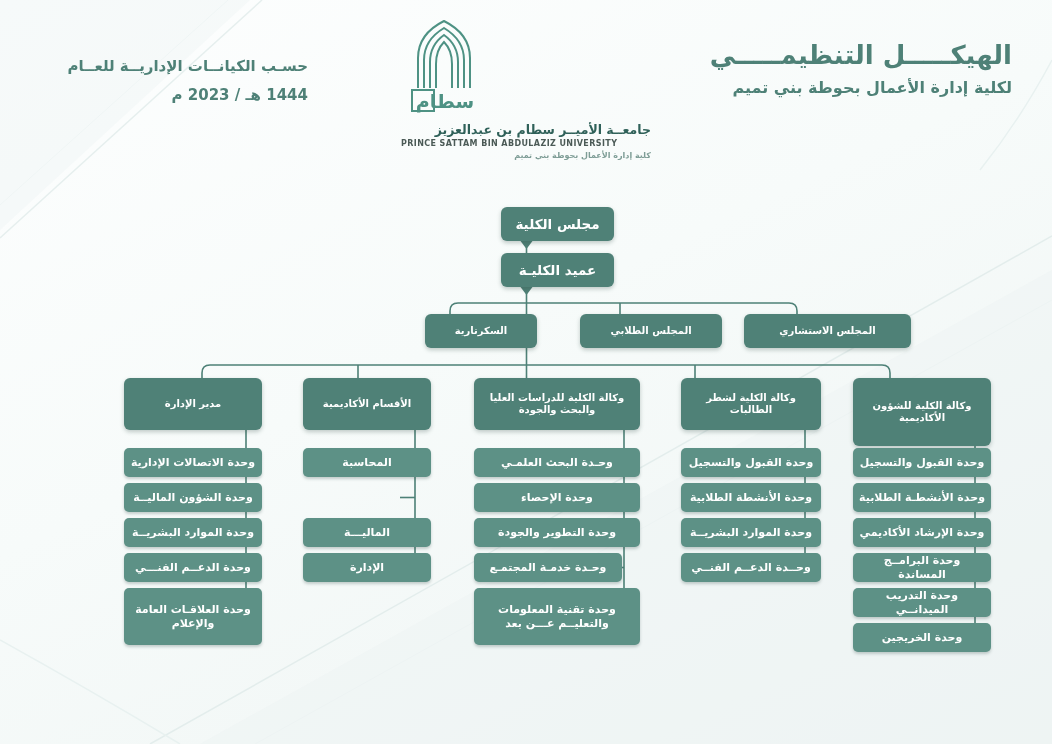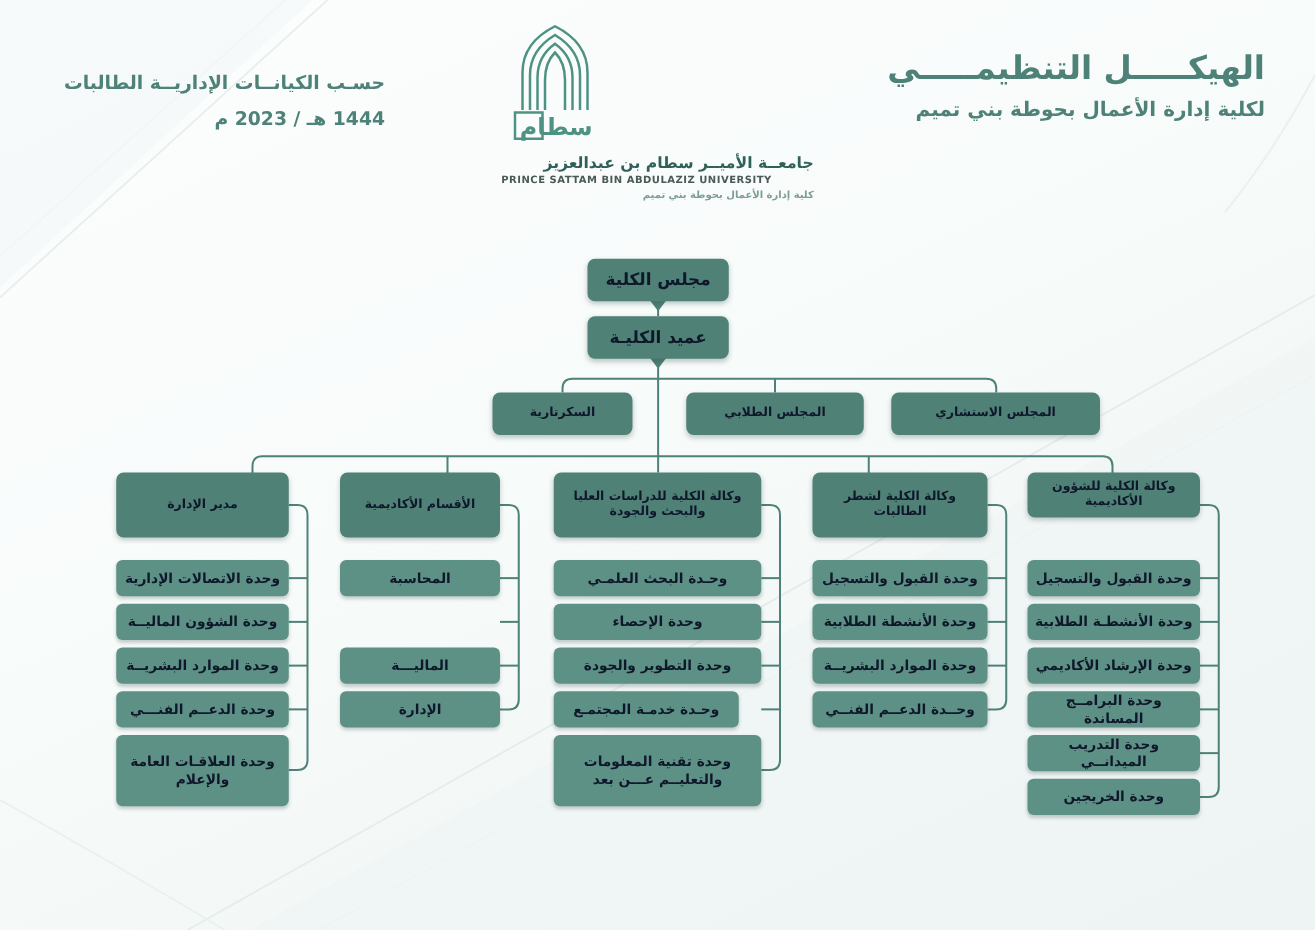--- a/index.html
+++ b/index.html
@@ -11,23 +11,23 @@
   .hdr-note{position:absolute;z-index:2;left:36px;top:52px;width:272px;text-align:right;
     direction:rtl;color:#4E8177;font-weight:bold;font-size:15px;line-height:1.9;}
   .hdr-title{position:absolute;z-index:2;right:40px;top:40px;text-align:right;direction:rtl;color:#4E8177;}
   .hdr-title .t1{font-size:26px;font-weight:bold;letter-spacing:0;}
   .hdr-title .t2{font-size:16px;font-weight:bold;margin-top:8px;}
   .logo{position:absolute;z-index:2;left:401px;top:12px;width:250px;}
   .logo .ar{color:#2F6159;font-weight:bold;font-size:12.5px;direction:rtl;margin-top:2px;}
   .logo .en{color:#4B5A56;font-weight:bold;font-size:8px;letter-spacing:.4px;margin-top:2px;}
   .logo .col{color:#7E9D96;font-weight:bold;font-size:8px;direction:rtl;margin-top:3px;}
   .node,.unit{position:absolute;z-index:2;display:flex;align-items:center;justify-content:center;
-    text-align:center;direction:rtl;color:#0f172a;font-weight:bold;border-radius:6px;
+    text-align:center;direction:rtl;color:#ffffff;font-weight:bold;border-radius:6px;
     padding:1px 5px;box-sizing:border-box;line-height:1.25;
-    box-shadow:0 2px 4px rgba(42,72,66,.28);}
+    box-shadow:0 2px 4px rgba(42,72,66,.28);margin-left:31px;}
   .node{background:#4F8177;font-size:10px;}
   .node.lvl0{font-size:13.5px;}
   .unit{background:#5D9186;font-size:11px;border-radius:5px;box-shadow:0 2px 3px rgba(42,72,66,.25);}
 </style>
 </head>
 <body>
 
 <div class="canvas">
 
   <svg class="bg" width="1052" height="744" viewBox="0 0 1052 744">
@@ -73,21 +73,21 @@
         <path d="M975 497.5 L960 497.5"></path>
       <path d="M975 532.5 L960 532.5"></path>
         <path d="M975 567.5 L960 567.5"></path>
         <path d="M975 602.5 L960 602.5"></path>
     </g>
     <polygon points="519,239 534,239 526.5,249" fill="#4F8177"></polygon>
     <polygon points="519,285 534,285 526.5,295" fill="#4F8177"></polygon>
   </svg>
 
   <div class="hdr-note">
-    <div>حسـب الكيانــات الإداريــة الطالبات</div>
+    <div>حسـب الكيانــات الإداريــة للعــام</div>
     <div>1444 هـ / 2023 م</div>
   </div>
 
   <div class="logo">
     <svg width="86" height="104" viewBox="0 0 86 104">
       <g stroke="#4E9284" stroke-width="2" fill="none">
         <path d="M17 76 L17 46 Q17 22 43 9 Q69 22 69 46 L69 76"></path>
         <path d="M23 76 L23 48 Q23 28 43 16 Q63 28 63 48 L63 76"></path>
         <path d="M29 76 L29 50 Q29 33 43 23 Q57 33 57 50 L57 76"></path>
         <path d="M35 76 L35 52 Q35 38 43 30 Q51 38 51 52 L51 76"></path>
@@ -109,21 +109,21 @@
   <div class="node lvl0" style="left:470px;top:253px;width:113px;height:34px">عميد الكليـة</div>
 
   <div class="node" style="left:394px;top:314px;width:112px;height:34px">السكرتارية</div>
   <div class="node" style="left:549px;top:314px;width:142px;height:34px">المجلس الطلابي</div>
   <div class="node" style="left:713px;top:314px;width:167px;height:34px">المجلس الاستشاري</div>
 
   <div class="node" style="left:93px;top:378px;width:138px;height:52px">مدير الإدارة</div>
   <div class="node" style="left:272px;top:378px;width:128px;height:52px">الأقسام الأكاديمية</div>
   <div class="node" style="left:443px;top:378px;width:166px;height:52px">وكالة الكلية للدراسات العليا والبحث والجودة</div>
   <div class="node" style="left:650px;top:378px;width:140px;height:52px">وكالة الكلية لشطر الطالبات</div>
-  <div class="node" style="left:822px;top:378px;width:138px;height:36px">وكالة الكلية للشؤون الأكاديمية</div>
+  <div class="node" style="left:822px;top:378px;width:138px;height:68px">وكالة الكلية للشؤون الأكاديمية</div>
 
   <div class="unit" style="left:93px;top:448px;width:138px;height:29px">وحدة الاتصالات الإدارية</div>
   <div class="unit" style="left:93px;top:483px;width:138px;height:29px">وحدة الشؤون الماليــة</div>
   <div class="unit" style="left:93px;top:518px;width:138px;height:29px">وحدة الموارد البشريــة</div>
   <div class="unit" style="left:93px;top:553px;width:138px;height:29px">وحدة الدعــم الفنـــي</div>
   <div class="unit" style="left:93px;top:588px;width:138px;height:57px">وحدة العلاقـات العامة والإعلام</div>
 
   <div class="unit" style="left:272px;top:448px;width:128px;height:29px">المحاسبة</div>
   <div class="unit" style="left:272px;top:518px;width:128px;height:29px">الماليـــة</div>
   <div class="unit" style="left:272px;top:553px;width:128px;height:29px">الإدارة</div>

